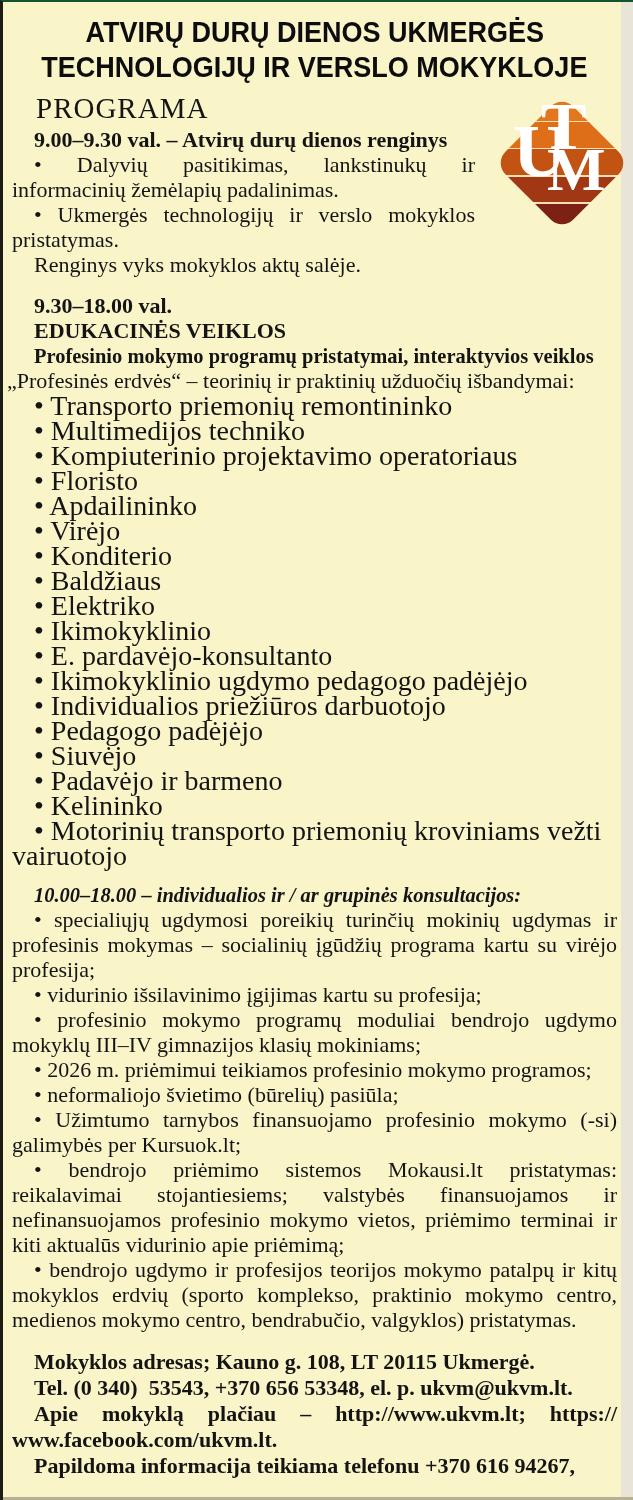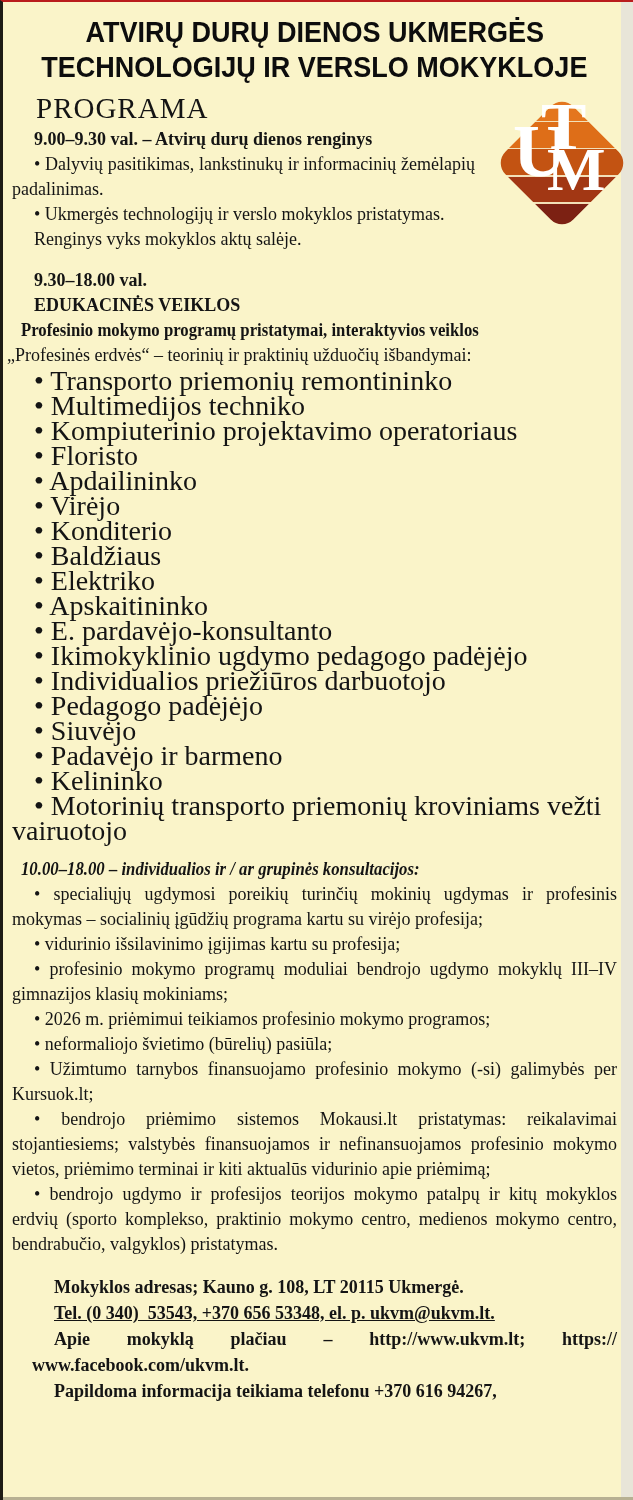--- a/index.html
+++ b/index.html
@@ -1,50 +1,50 @@
 <!DOCTYPE html>
 <html><head>
 <meta charset="utf-8">
 <style>
   html,body{margin:0;padding:0;}
   body{background:#cfcdc4;width:633px;}
   .page{
     position:relative;width:633px;height:1500px;box-sizing:border-box;
-    background:#FAF4C9;border-left:3px solid #1e1c15;border-top:2px solid #b91c1c;
+    background:#FAF4C9;border-left:3px solid #1e1c15;border-top:2px solid #14532d;
     padding:12px 16px 6px 9px;overflow:hidden;
     font-family:"Liberation Serif","DejaVu Serif",serif;color:#141414;
   }
   .page::after{content:"";position:absolute;top:0;right:0;width:12px;height:100%;background:#E8E5D8;}
   .page::before{content:"";position:absolute;left:0;bottom:0;width:100%;height:3px;background:#b7b092;z-index:3;}
 
   
   .title-line{display:flex;justify-content:center;}
   .title-line span{
     font-family:"Liberation Sans","DejaVu Sans",sans-serif;font-weight:bold;
     font-size:30px;line-height:35px;white-space:nowrap;
     transform:scaleX(0.90);transform-origin:center;color:#0d0d0d;
   }
 
   .programa{font-size:29px;line-height:33px;margin:8px 0 2px 24px;font-weight:normal;letter-spacing:1px;}
 
-  p{margin:0;font-size:18px;line-height:25px;}
+  p{margin:0;font-size:22px;line-height:25px;}
   .b{font-weight:bold;}
   .ind{text-indent:22px;}
   .just{text-align:justify;}
   .hang{margin-left:-5px;}
   .li{font-size:28px;line-height:25px;text-indent:22px;}
   .gap1{margin-top:16px;}
   .gap2{margin-top:14px;font-style:italic;}
   .gap3{margin-top:17px;}
-  .fit{margin-left:9px;text-indent:0;}
+  .fit{margin-left:22px;text-indent:0;}
   .fit span{display:inline-block;transform:scaleX(0.93);transform-origin:left center;white-space:nowrap;}
   .stretch{text-align:justify;text-align-last:justify;}
-  .pre{white-space:pre-wrap;text-decoration:underline;}
+  .pre{white-space:pre-wrap;}
 
-  footer p{line-height:26px;margin-left:20px;}
+  footer p{line-height:26px;}
 
   
   .logo{float:right;width:140px;height:128px;margin:14px -8px 4px 10px;position:relative;z-index:2;}
   .diamond{
     position:absolute;left:29px;top:17px;width:96px;height:96px;
     transform:rotate(45deg);border-radius:16px;overflow:hidden;
   }
   .diamond-fill{
     position:absolute;left:50%;top:50%;width:136px;height:136px;
     margin:-68px 0 0 -68px;transform:rotate(-45deg);
@@ -117,21 +117,21 @@
         <div class="li">• Apdailininko</div>
 
         <div class="li">• Virėjo</div>
 
         <div class="li">• Konditerio</div>
 
         <div class="li">• Baldžiaus</div>
 
         <div class="li">• Elektriko</div>
 
-        <div class="li">• Apskaitininko</div>
+        <div class="li">• Ikimokyklinio</div>
 
         <div class="li">• E. pardavėjo-konsultanto</div>
 
         <div class="li">• Ikimokyklinio ugdymo pedagogo padėjėjo</div>
 
         <div class="li">• Individualios priežiūros darbuotojo</div>
 
         <div class="li">• Pedagogo padėjėjo</div>
 
         <div class="li">• Siuvėjo</div>

